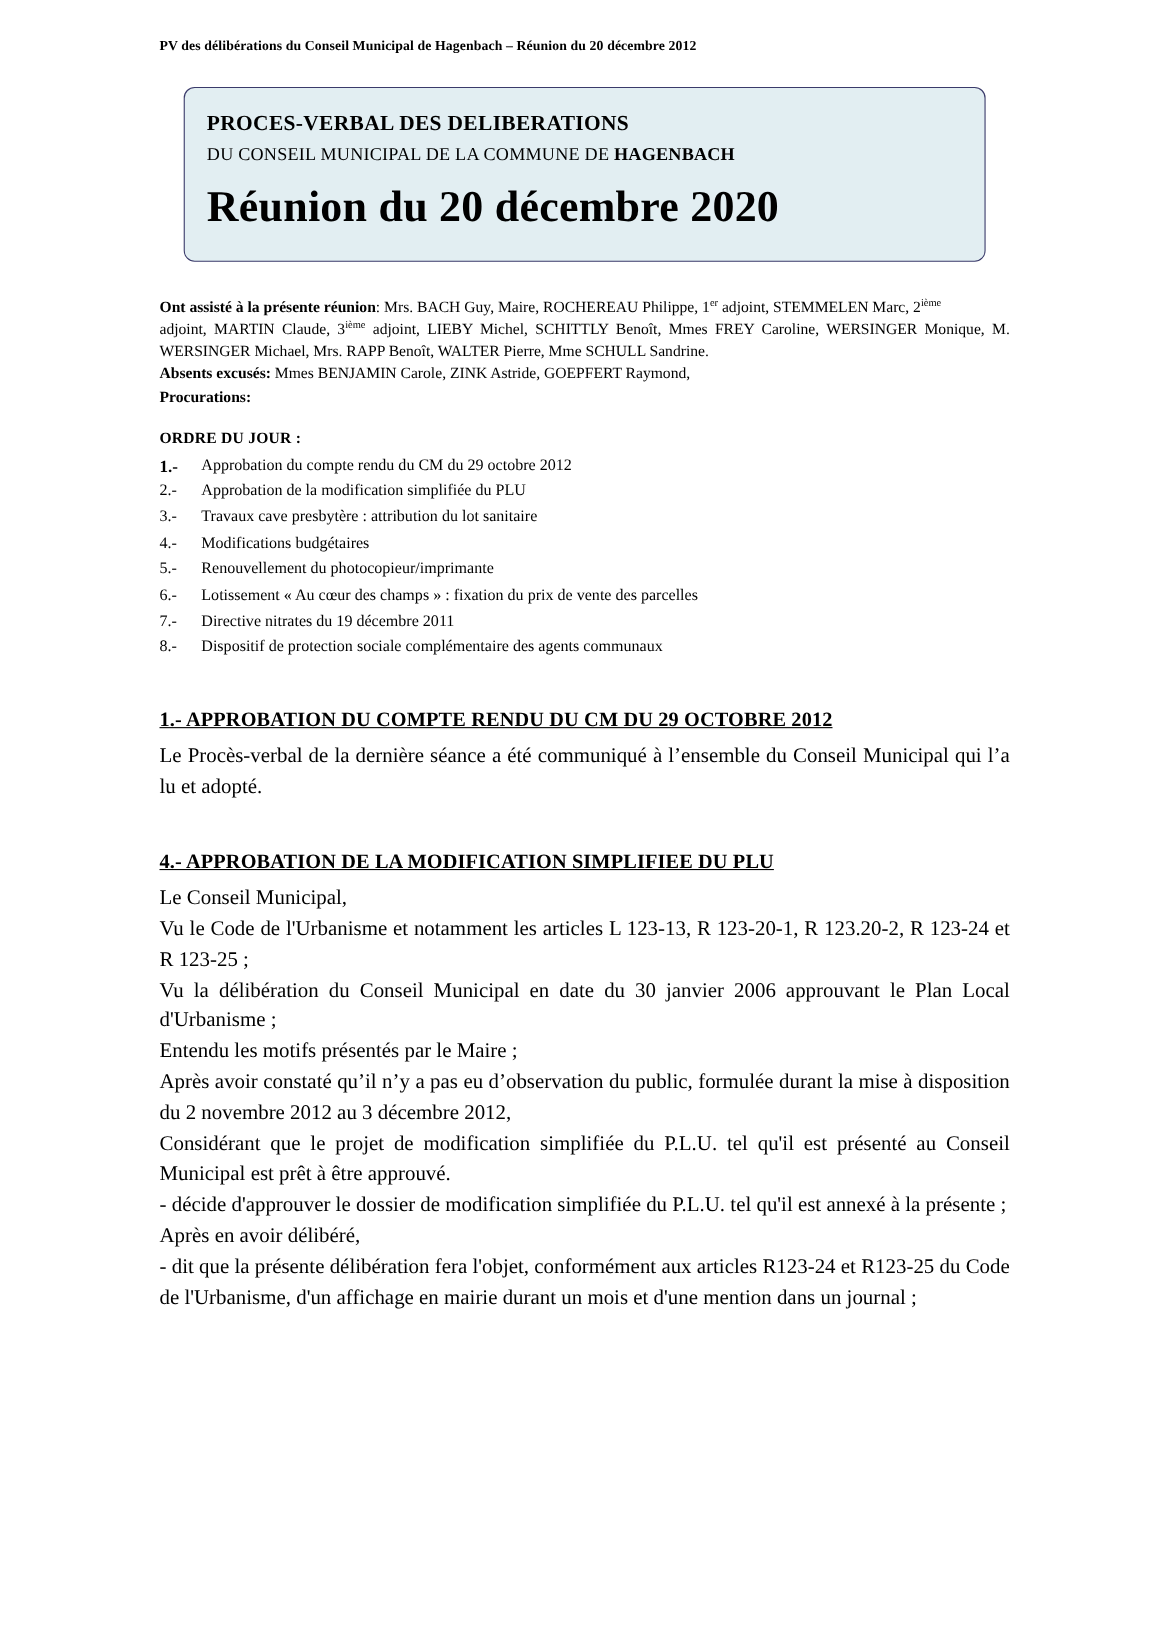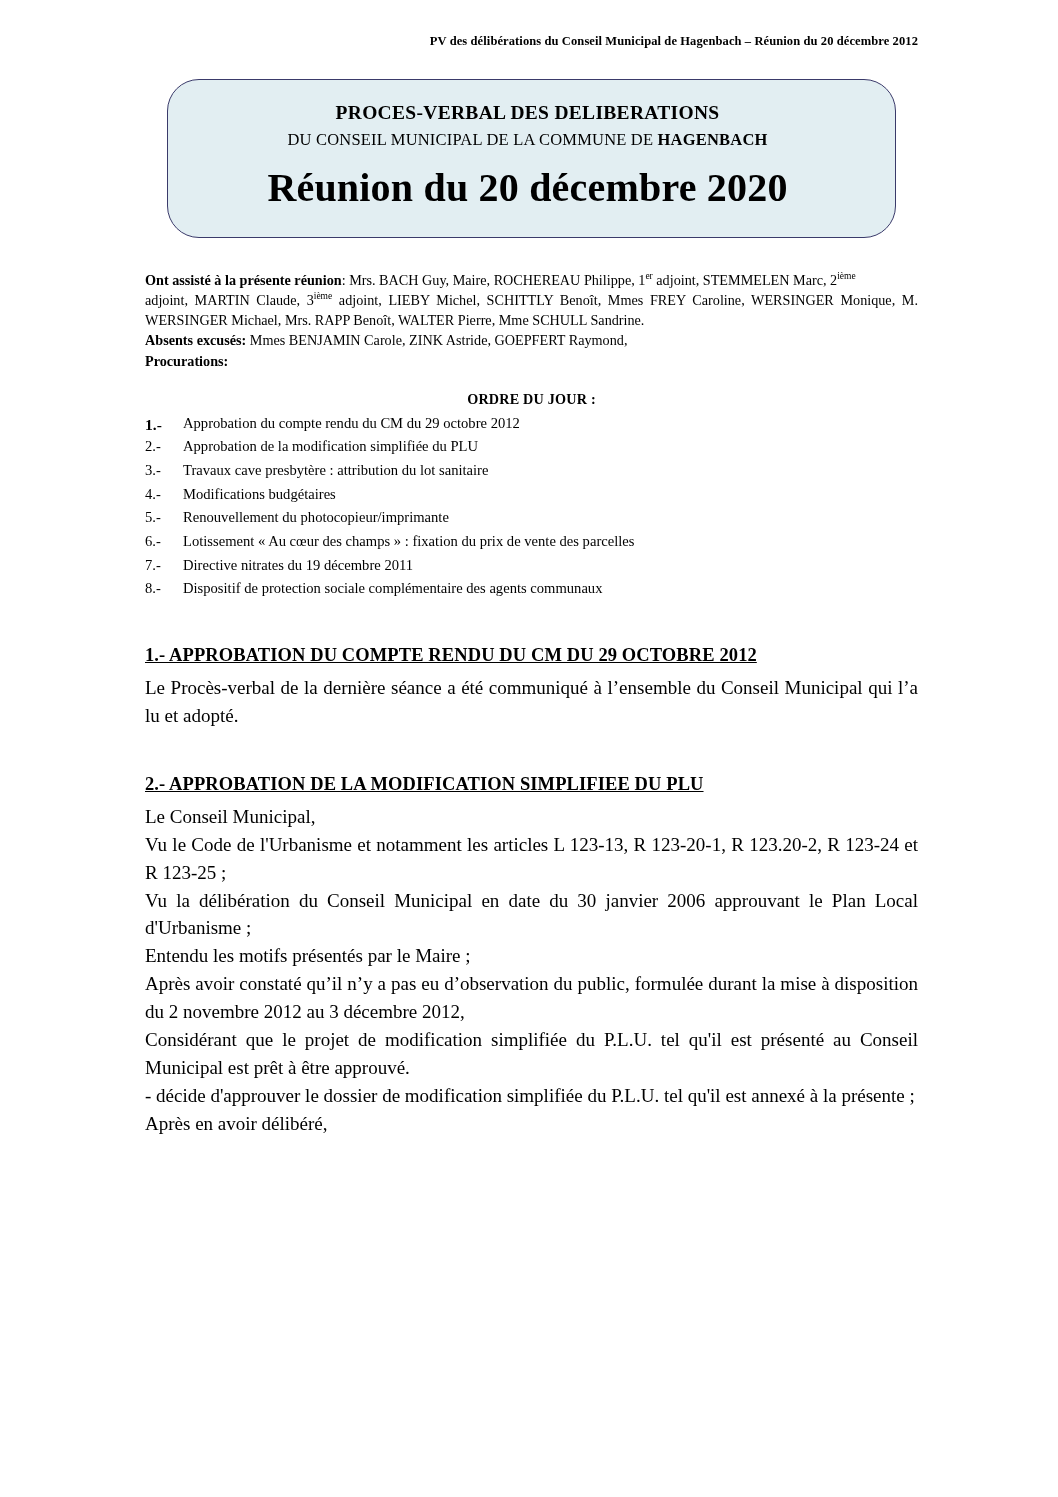--- a/index.html
+++ b/index.html
@@ -14,35 +14,35 @@
   .page {
     width: 1058px;
     height: 1497px;
     position: relative;
     background: #ffffff;
     box-sizing: border-box;
     padding: 30px 140px 0 145px;
     overflow: hidden;
   }
   .header-line {
-    text-align: right;
+    text-align: left;
     font-family: "Liberation Serif", serif;
     font-size: 12.5px;
     font-weight: bold;
     letter-spacing: 0.1px;
     margin: 4px 0 0 0;
     color: #000;
   }
   .title-box {
     margin: 30px 22px 0 22px;
     border: 1.6px solid #3a3a6a;
-    border-radius: 32px;
+    border-radius: 10px;
     background: #e2eef2;
     padding: 22px 28px 26px 20px;
-    text-align: center;
+    text-align: left;
   }
   .title-l1 {
     font-size: 19.5px;
     font-weight: bold;
     letter-spacing: 0.3px;
     margin-bottom: 6px;
   }
   .title-l2 {
     font-size: 16.5px;
     letter-spacing: 0.2px;
@@ -67,21 +67,20 @@
     line-height: 1.42;
     text-align: justify;
   }
   .small-block b { font-weight: bold; }
   sup { font-size: 9.5px; vertical-align: super; }
   .odj-title {
     margin-top: 20px;
     font-size: 14.2px;
     font-weight: bold;
     letter-spacing: 0.2px;
-    text-align: center;
   }
   ol.odj {
     margin: 4px 0 0 0;
     padding: 0;
     list-style: none;
     font-size: 14.6px;
     line-height: 1.62;
   }
   ol.odj li {
     padding-left: 38px;
@@ -146,25 +145,26 @@
     <li><span class="num">5.-</span><span>Renouvellement du photocopieur/imprimante</span></li>
     <li><span class="num">6.-</span><span>Lotissement « Au cœur des champs » : fixation du prix de vente des parcelles</span></li>
     <li><span class="num">7.-</span><span>Directive nitrates du 19 décembre 2011</span></li>
     <li><span class="num">8.-</span><span>Dispositif de protection sociale complémentaire des agents communaux</span></li>
   </ol>
 
 
   <div class="section-h">1.- APPROBATION DU COMPTE RENDU DU CM DU 29 OCTOBRE 2012</div>
   <div class="body-p">Le Procès-verbal de la dernière séance a été communiqué à l’ensemble du Conseil Municipal qui l’a lu et adopté.</div>
 
-  <div class="section-h">2.- APPROBATION DE LA MODIFICATION SIMPLIFIEE DU PLU</div>
+  <div class="section-h">4.- APPROBATION DE LA MODIFICATION SIMPLIFIEE DU PLU</div>
   <div class="body-p lines">
     <span class="ln">Le Conseil Municipal,</span>
     <span class="ln">Vu le Code de l'Urbanisme et notamment les articles L 123-13, R 123-20-1, R 123.20-2, R 123-24 et R 123-25 ;</span>
     <span class="ln">Vu la délibération du Conseil Municipal en date du 30 janvier 2006 approuvant le Plan Local d'Urbanisme ;</span>
     <span class="ln">Entendu les motifs présentés par le Maire ;</span>
     <span class="ln">Après avoir constaté qu’il n’y a pas eu d’observation du public, formulée durant la mise à disposition du 2 novembre 2012 au 3 décembre 2012,</span>
     <span class="ln">Considérant que le projet de modification simplifiée du P.L.U. tel qu'il est présenté au Conseil Municipal est prêt à être approuvé.</span>
     <span class="ln">- décide d'approuver le dossier de modification simplifiée du P.L.U. tel qu'il est annexé à la présente ;</span>
     <span class="ln">Après en avoir délibéré,</span>
+    <span class="ln">- dit que la présente délibération fera l'objet, conformément aux articles R123-24 et R123-25 du Code de l'Urbanisme, d'un affichage en mairie durant un mois et d'une mention dans un journal ;</span>
   </div>
 
 </div>
 
 </body></html>

